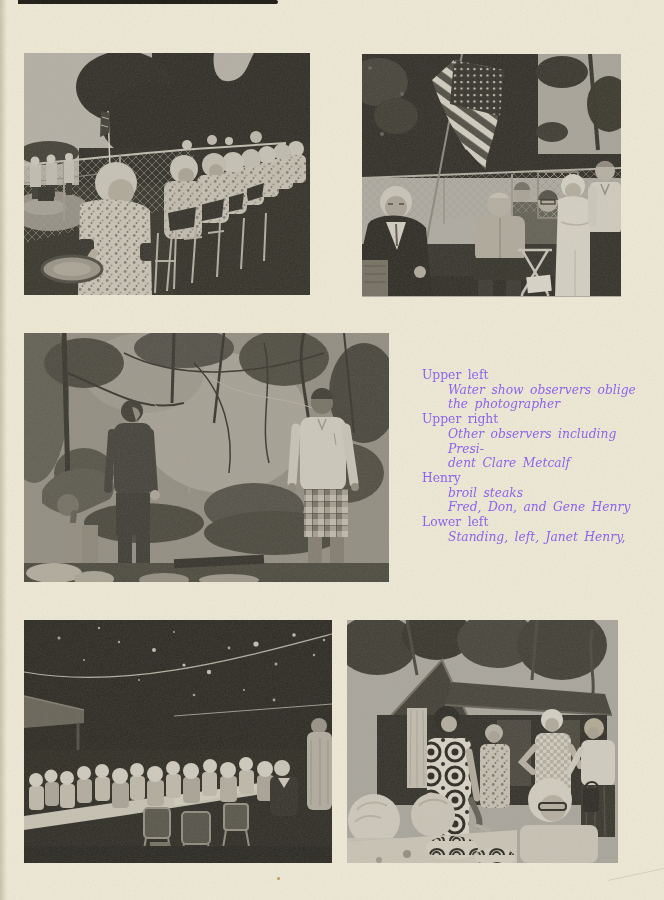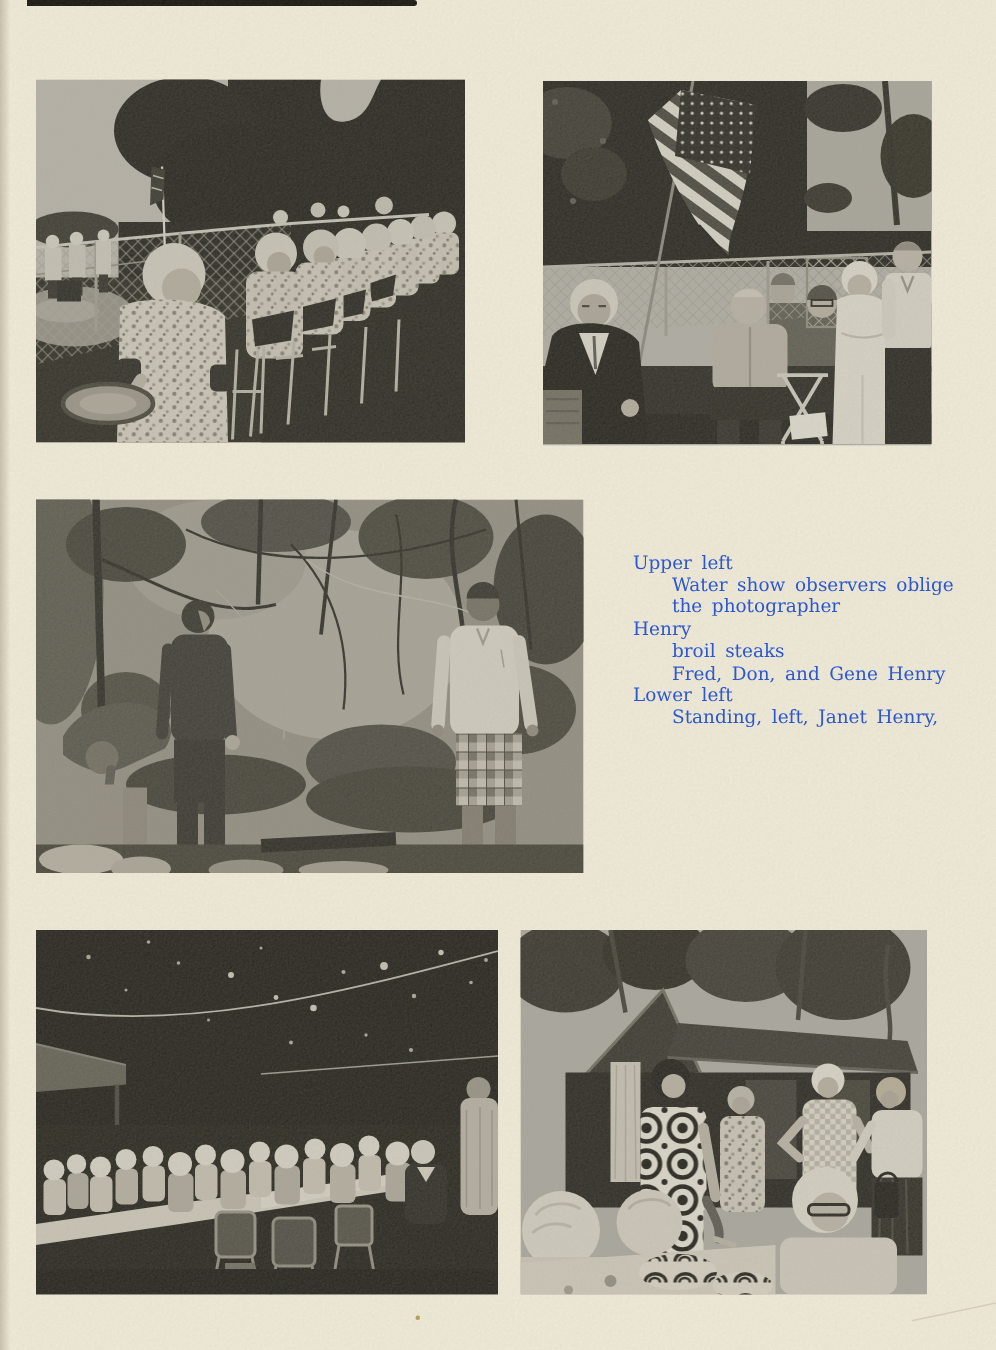--- a/index.html
+++ b/index.html
@@ -7,24 +7,24 @@
   .page{position:relative;width:664px;height:900px;background:#f3eedb;overflow:hidden;
         font-family:"DejaVu Serif","Liberation Serif",serif;}
   .photo{position:absolute;margin:0;padding:0;line-height:0;}
   .photo svg{display:block;width:100%;height:100%;}
   .scan-strip{position:absolute;top:0;left:18px;width:260px;height:4px;background:#15130d;border-radius:0 2px 2px 0;}
   .left-edge{position:absolute;top:0;left:0;width:7px;height:100%;
              background:linear-gradient(to right, rgba(110,100,70,0.30), rgba(110,100,70,0));}
   .crease{position:absolute;left:608px;top:880px;width:62px;height:0;border-top:1px solid #d9d3bd;
           transform:rotate(-12deg);transform-origin:left center;}
   .fleck{position:absolute;left:277px;top:877px;width:3px;height:3px;border-radius:50%;background:#b79e55;}
-  .captions{position:absolute;left:422px;top:368px;width:228px;color:#1d4ed8;
+  .captions{position:absolute;left:422px;top:368px;width:228px;color:#8b5cf6;
             font-size:12.3px;line-height:14.7px;word-spacing:2.5px;}
   .cap-term{margin:0;}
-  .cap-line{margin:0;padding-left:26px;}
+  .cap-line{margin:0;padding-left:26px;font-style:italic;}
   .texture{position:absolute;inset:0;pointer-events:none;}
   .texture svg{display:block;width:100%;height:100%;}
 </style>
 </head>
 <body>
 
 <div class="page">
 
   <svg width="0" height="0" style="position:absolute" aria-hidden="true">
     <defs>
@@ -332,20 +332,25 @@
     </svg>
   </figure>
 
   <div class="captions">
     <div class="cap-entry">
       <div class="cap-term">Upper left</div>
       <div class="cap-line">Water show observers oblige</div>
       <div class="cap-line">the photographer</div>
     </div>
     <div class="cap-entry">
+      <div class="cap-term">Upper right</div>
+      <div class="cap-line">Other observers including Presi-</div>
+      <div class="cap-line">dent Clare Metcalf</div>
+    </div>
+    <div class="cap-entry">
       <div class="cap-term">Henry</div>
       <div class="cap-line">broil steaks</div>
       <div class="cap-line">Fred, Don, and Gene Henry</div>
     </div>
     <div class="cap-entry">
       <div class="cap-term">Lower left</div>
     </div>
     <div class="cap-entry">
       <div class="cap-line">Standing, left, Janet Henry,</div>
     </div>

